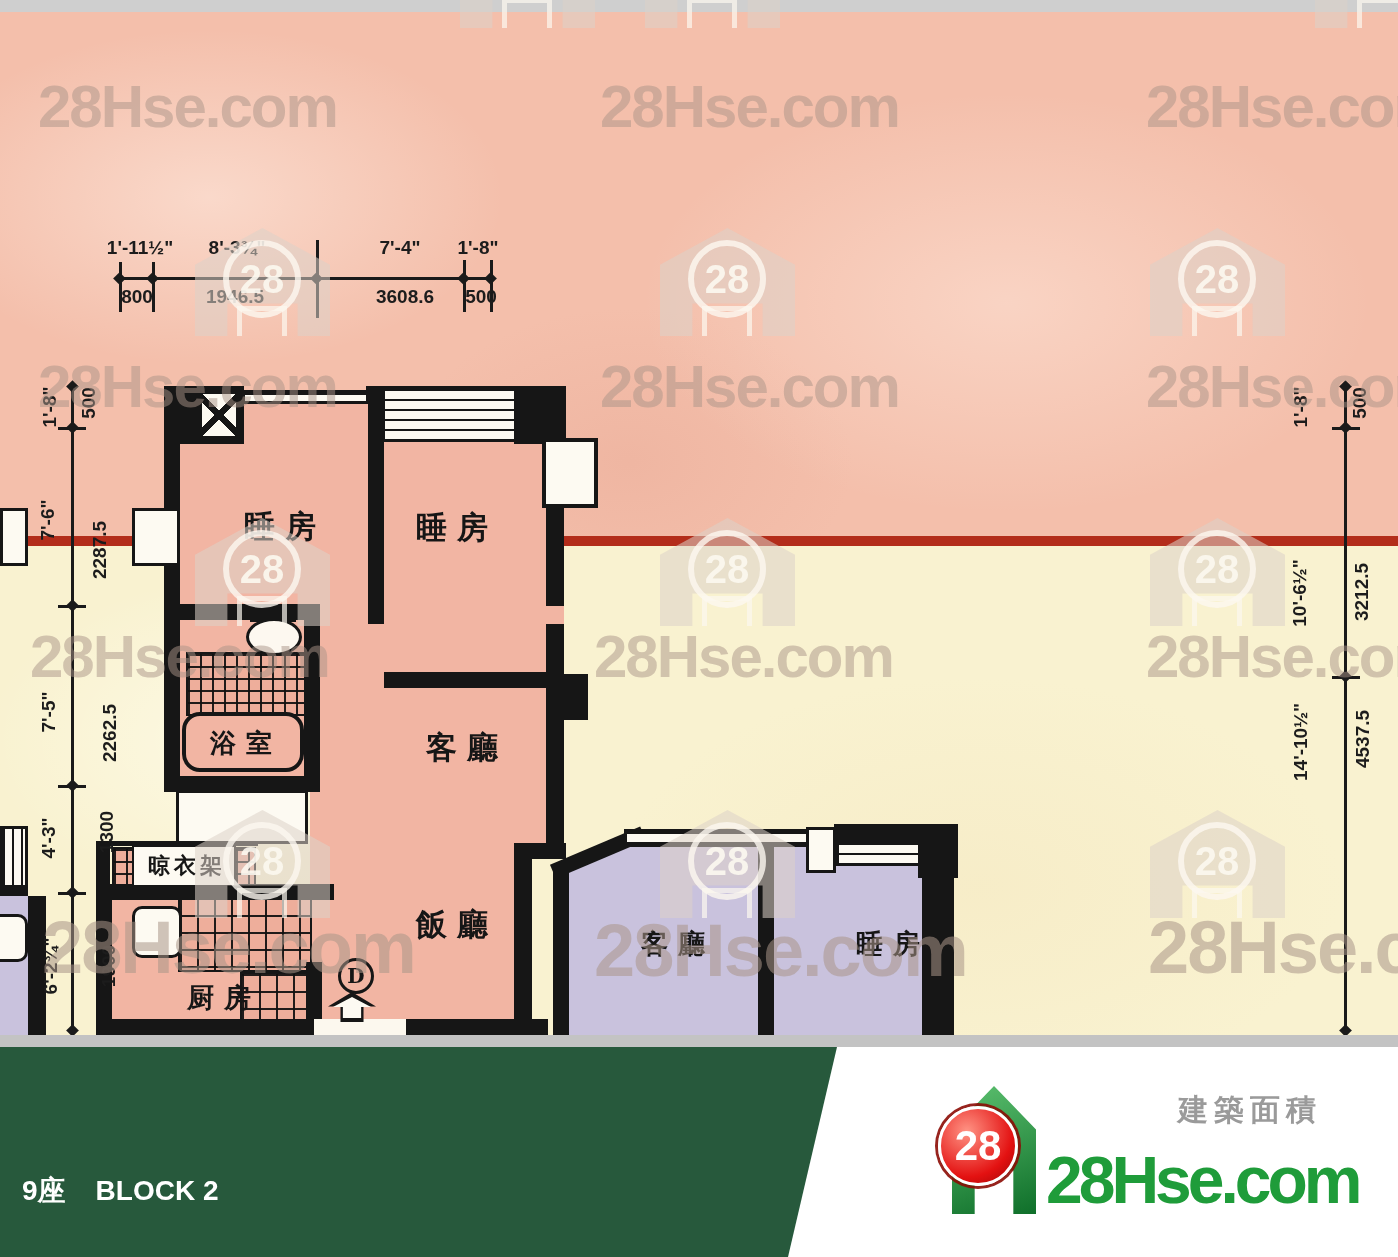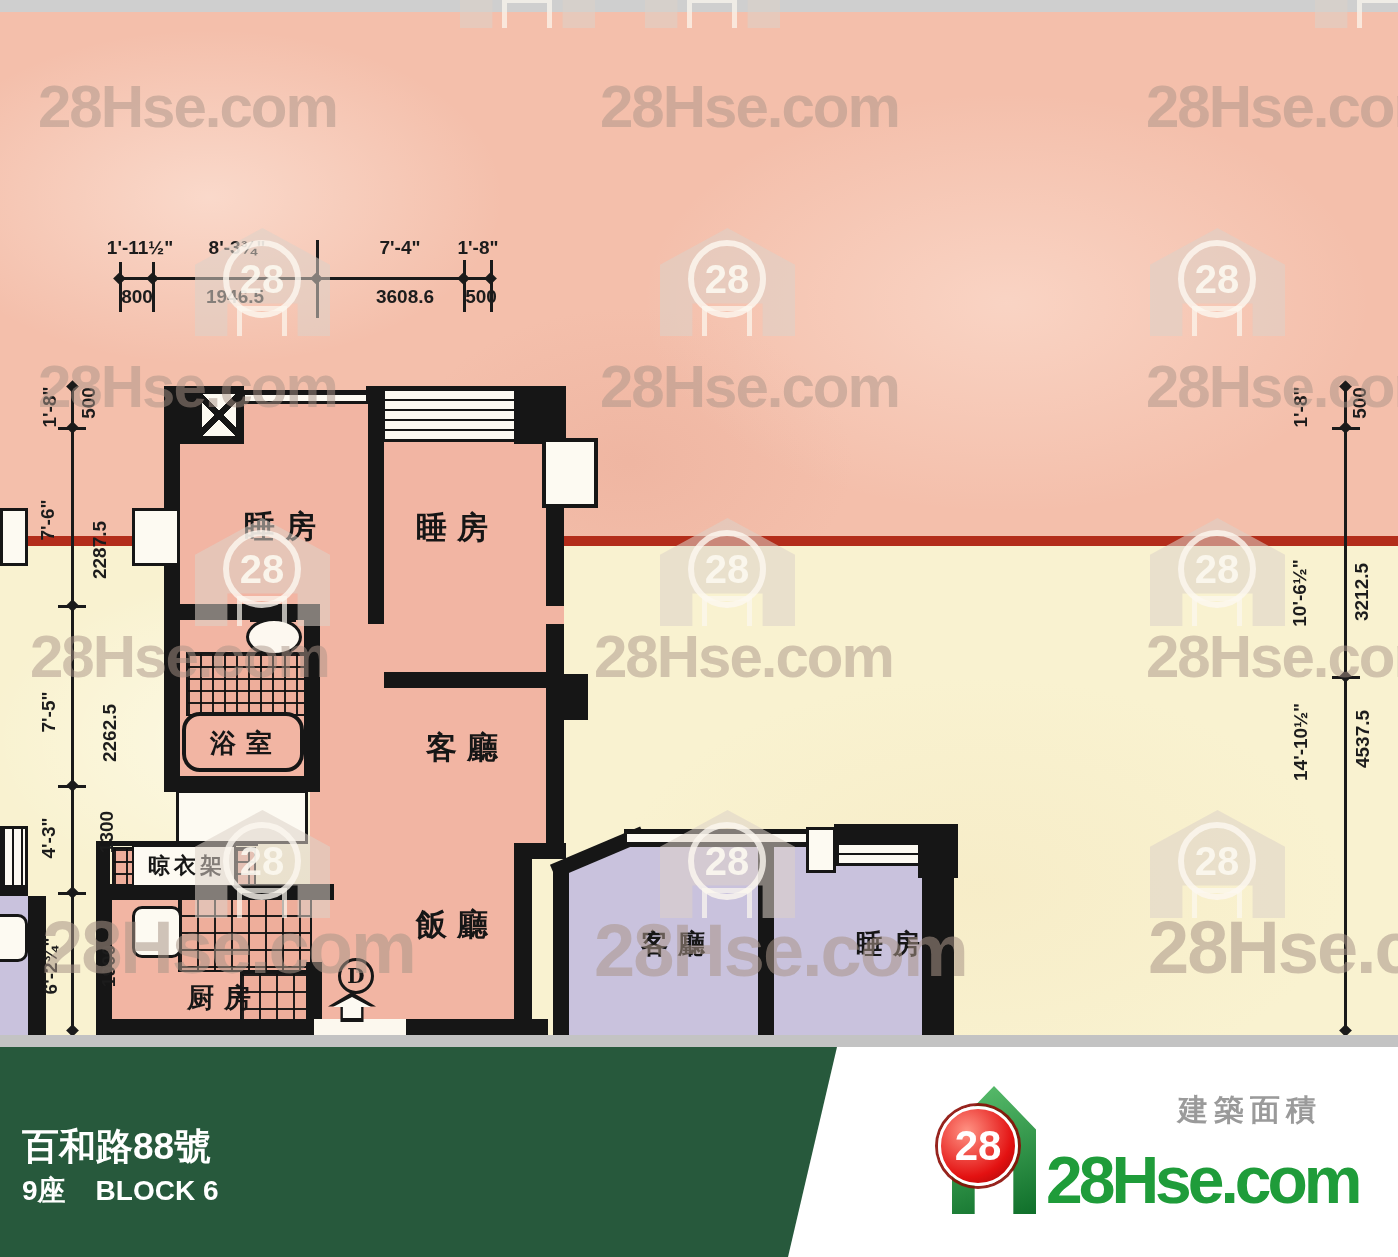--- a/index.html
+++ b/index.html
@@ -287,23 +287,22 @@
   </div>
   <div class="wm-logo" style="left:1315px;top:-80px">
     <div class="wmh"></div>
     <div class="wmd"></div>
   </div>
 
   <div class="abs graybar" style="left:0;top:1035px;width:1398px;height:12px;background:#c3c3c3"></div>
 
   <div class="abs footer-green" style="left:0;top:1047px;width:1398px;height:210px"></div>
   <div class="abs fwhite" style="left:780px;top:1047px;width:618px;height:210px"></div>
-  <div class="ftxt f-addr" style="left:22px;top:1122px">百和路88號</div>
   <div class="ftxt f-block" style="left:22px;top:1172px">
-    <span>9座</span><span style="margin-left:30px">BLOCK 6</span>
+    <span>9座</span><span style="margin-left:30px">BLOCK 2</span>
   </div>
 
   <div class="bcn" style="left:1178px;top:1090px">建築面積</div>
   <div class="abs bh" style="left:952px;top:1086px;width:84px;height:128px"></div>
   <div class="abs bc" style="left:938px;top:1106px;width:74px;height:74px">28</div>
   <div class="bname" style="left:1046px;top:1142px">28Hse.com</div>
 
 </div>
 
 </body></html>

